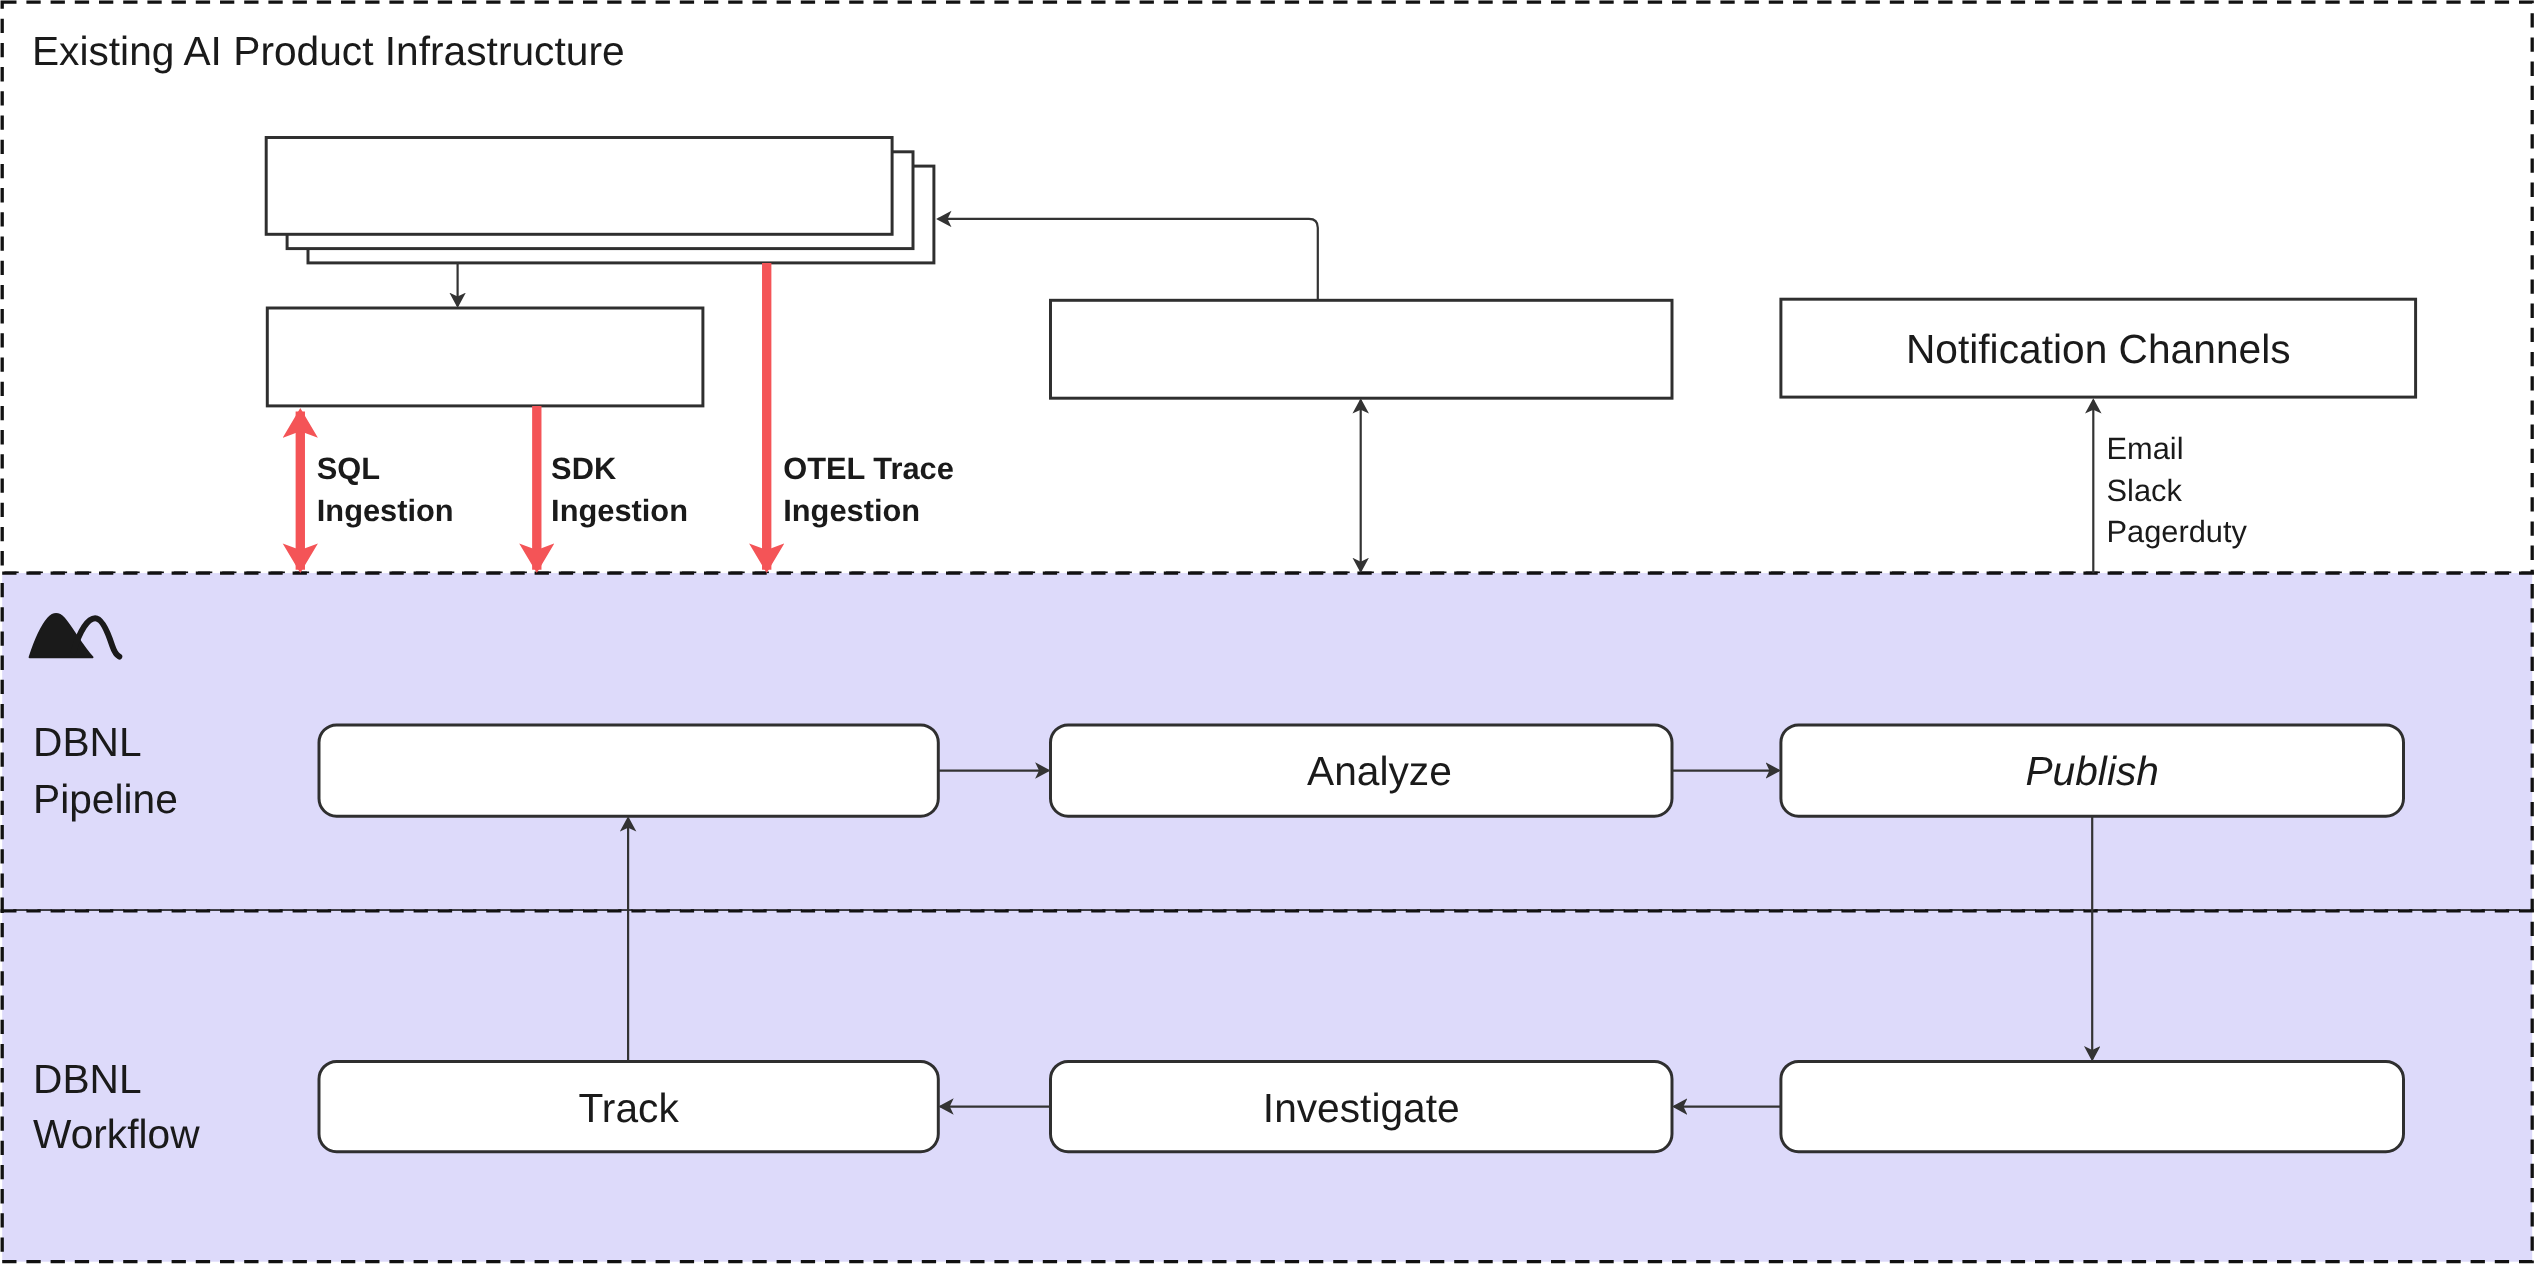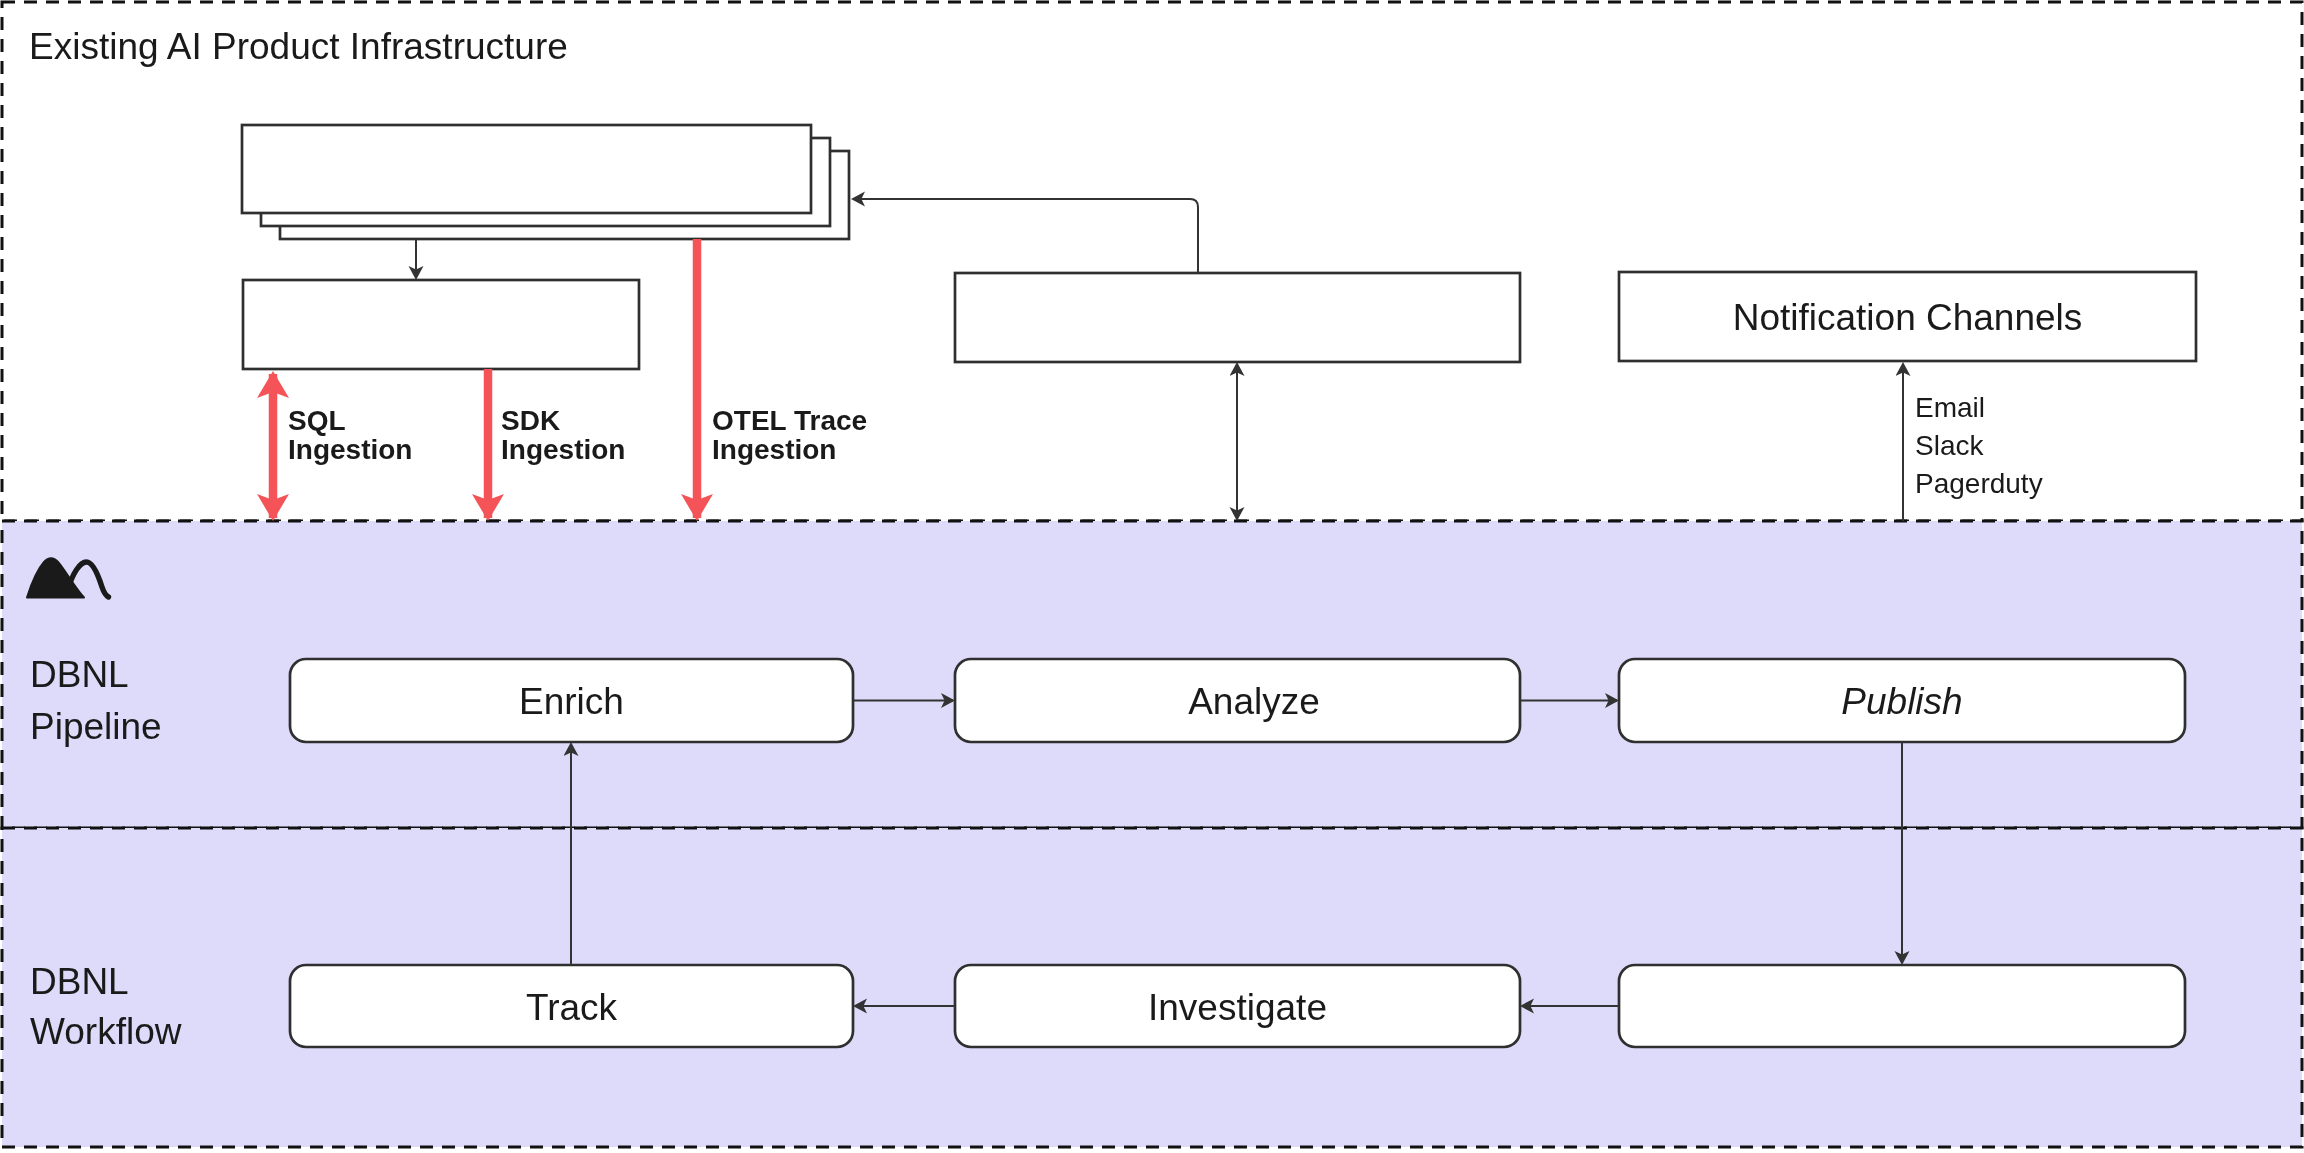--- a/index.html
+++ b/index.html
@@ -40,21 +40,21 @@
   }
   .section-title {
     position: absolute;
     font-size: 37px;
     color: var(--text);
     white-space: pre-line;
   }
   .edge-label {
     position: absolute;
     font-size: 28px;
-    line-height: 29px;
+    line-height: 39px;
     color: var(--text);
     white-space: pre-line;
   }
   .edge-label.bold { font-weight: bold; }
   .section-rect { stroke: var(--border); stroke-width: 3; stroke-dasharray: 13 9; }
   .section-rect.infra { fill: var(--background); }
   .section-rect.tinted { fill: var(--section-fill); }
   .node-rect { fill: #ffffff; stroke: var(--node-stroke); stroke-width: 2.7; }
   .edge-line { fill: none; stroke: var(--edge); stroke-width: 2; }
   .red-line { fill: none; stroke: var(--red-arrow); stroke-width: 8.5; }
@@ -123,21 +123,20 @@
     </g>
   </svg>
 
   <div class="section-title" style="left:29px; top:26px;">Existing AI Product Infrastructure</div>
   <div class="section-title" style="left:30px; top:649px; line-height:52px;">DBNL
 Pipeline</div>
   <div class="section-title" style="left:30px; top:957px; line-height:50px;">DBNL
 Workflow</div>
 
   <div class="label" style="left:1619px; top:272px; width:577px; height:89px;">Notification Channels</div>
-  <div class="label" style="left:290px; top:659px; width:563px; height:83px;">Enrich</div>
   <div class="label" style="left:955px; top:659px; width:565px; height:83px;padding-left:33px;">Analyze</div>
   <div class="label" style="left:1619px; top:659px; width:566px; height:83px;font-style:italic;">Publish</div>
   <div class="label" style="left:290px; top:965px; width:563px; height:82px;">Track</div>
   <div class="label" style="left:955px; top:965px; width:565px; height:82px;">Investigate</div>
 
   <div class="edge-label bold" style="left:288px; top:406px;">SQL
 Ingestion</div>
   <div class="edge-label bold" style="left:501px; top:406px;">SDK
 Ingestion</div>
   <div class="edge-label bold" style="left:712px; top:406px;">OTEL Trace

